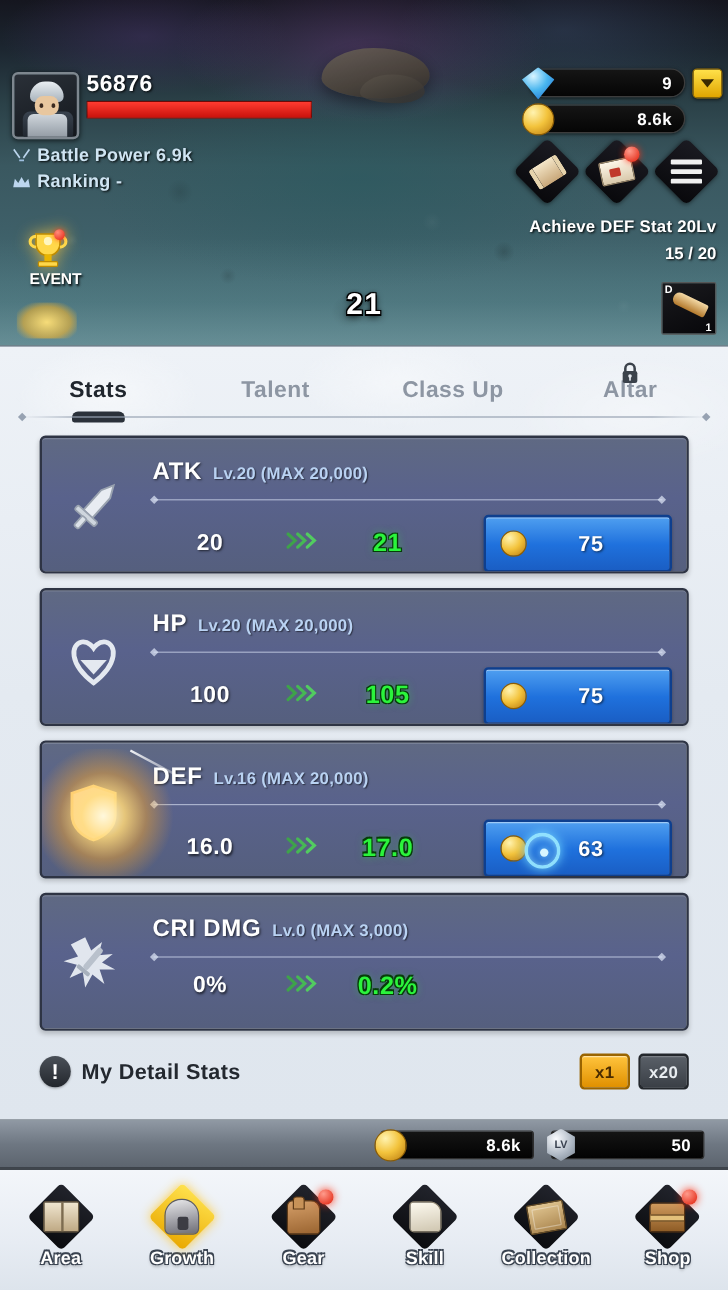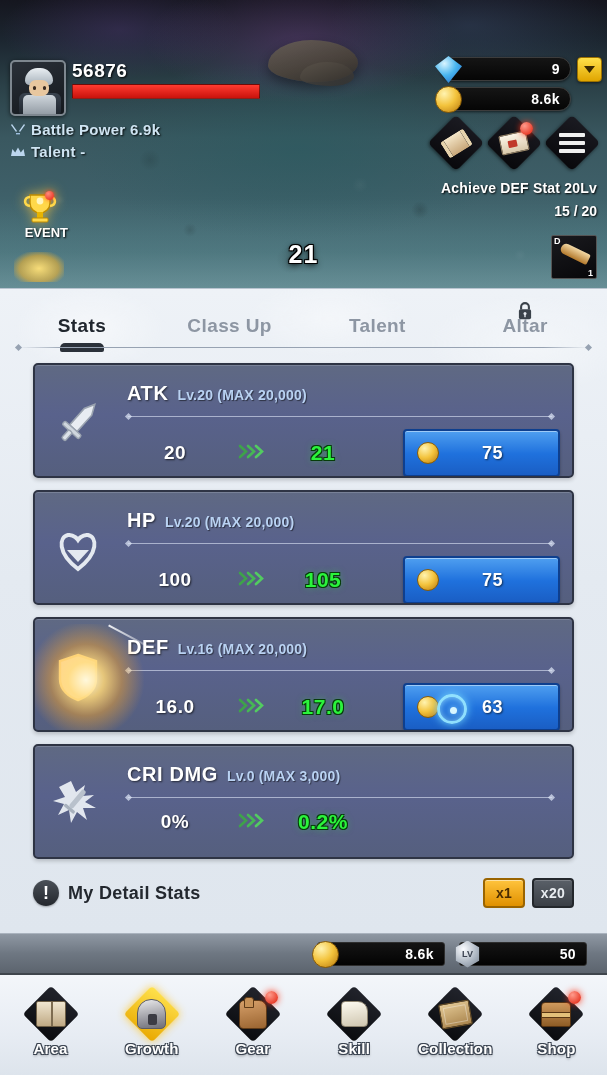--- a/index.html
+++ b/index.html
@@ -522,21 +522,21 @@
           <path d="M2 2 L7 9 L6 10 L1 3 Z" fill="#bcd6ee"></path>
           <path d="M14 2 L9 9 L10 10 L15 3 Z" fill="#bcd6ee"></path>
           <path d="M6 11 h4 v1.4 h-4 Z" fill="#9fc0e0"></path>
         </svg>
         <span>Battle Power 6.9k</span>
       </div>
       <div class="stat-line">
         <svg class="mini-ico" viewBox="0 0 16 16">
           <path d="M1 12 L2.4 5 L5.2 8.4 L8 3.6 L10.8 8.4 L13.6 5 L15 12 Z" fill="#bcd6ee"></path>
         </svg>
-        <span>Talent -</span>
+        <span>Ranking -</span>
       </div>
     </div>
 
     <div class="event-btn">
       <div class="trophy">
         <svg viewBox="0 0 38 34" width="38" height="34">
           <path d="M9 3 h20 v8 a10 10 0 0 1 -20 0 Z" fill="#ffd84a" stroke="#c08c00" stroke-width="1.4"></path>
           <path d="M9 5 C3 5 2 13 9 14" fill="none" stroke="#ffd84a" stroke-width="2.6"></path>
           <path d="M29 5 C35 5 36 13 29 14" fill="none" stroke="#ffd84a" stroke-width="2.6"></path>
           <rect x="16" y="20" width="6" height="6" fill="#e8b400"></rect>
@@ -600,24 +600,24 @@
 
   <div class="panel">
     <div class="panel-ghost"></div>
 
     <div class="tabs">
       <div class="tab active">
         <div class="tab-label">Stats</div>
         <div class="tab-underline"></div>
       </div>
       <div class="tab">
+        <div class="tab-label">Talent</div>
+      </div>
+      <div class="tab">
         <div class="tab-label">Class Up</div>
-      </div>
-      <div class="tab">
-        <div class="tab-label">Talent</div>
       </div>
       <div class="tab">
         <svg class="lock-ico" viewBox="0 0 17 19">
           <path d="M4.6 8.5 V6 a3.9 3.9 0 0 1 7.8 0 v2.5" fill="none" stroke="#3b424b" stroke-width="2.1"></path>
           <rect x="2.4" y="8.2" width="12.2" height="10" rx="1.8" fill="#3b424b"></rect>
           <circle cx="8.5" cy="12.4" r="1.5" fill="#e6eaf0"></circle>
           <rect x="7.8" y="12.8" width="1.4" height="3.4" fill="#e6eaf0"></rect>
         </svg>
         <div class="tab-label">Altar</div>
       </div>

